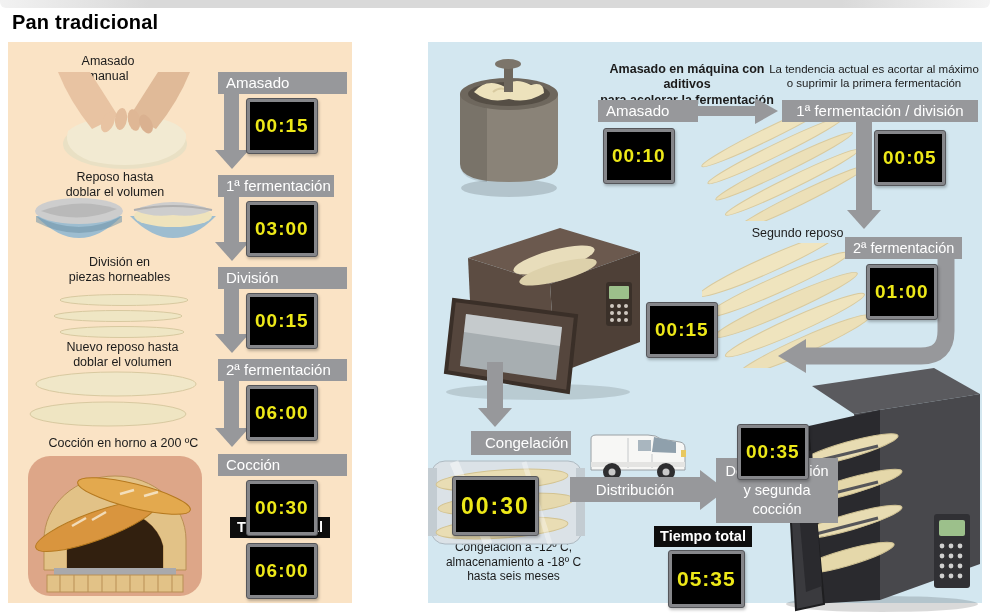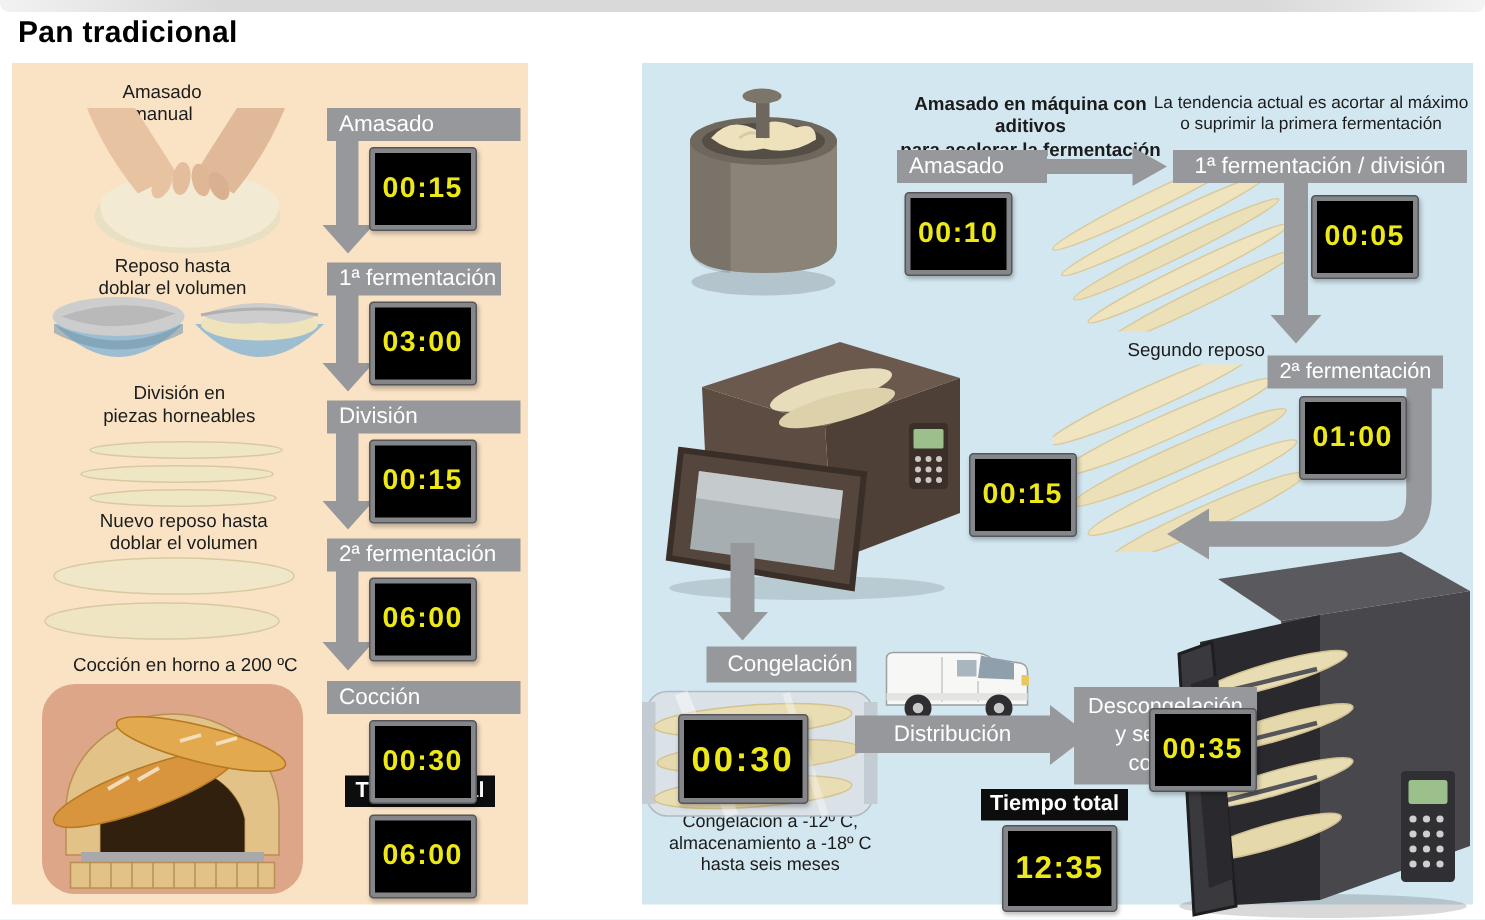--- a/index.html
+++ b/index.html
@@ -312,21 +312,21 @@
         <circle cx="24" cy="46" r="3.5" fill="#c9c9c9"></circle>
       <circle cx="78" cy="46" r="9" fill="#2e2e30"></circle>
         <circle cx="78" cy="46" r="3.5" fill="#c9c9c9"></circle>
       <rect x="93" y="24" width="5" height="7" fill="#e8c860"></rect>
     </svg>
   </div>
 
   <div class="bar bar-center" style="left:570px; top:477px; width:130px; height:25px; line-height:25px;">Distribución</div>
   <div class="head-right head-right-lg" style="left:700px; top:470px;"></div>
 
-  <div class="timer" style="left:766px; top:424px;margin-top:48px;">
+  <div class="timer" style="left:737px; top:424px;">
     <span class="screen">00:35</span>
     </div>
   <div class="bar bar-multi" style="left:716px; top:458px; width:122px;">Descongelación
 y segunda
 cocción</div>
 
   <div class="abs" style="left:782px; top:366px; z-index:1;">
     <svg width="204" height="247" viewBox="0 0 204 247">
       <ellipse cx="100" cy="238" rx="96" ry="8" fill="#000" opacity=".15"></ellipse>
       <path d="M30 20 L152 2 L198 28 L72 48Z" fill="#5a5a5e"></path>
@@ -359,16 +359,16 @@
           <circle cx="178" cy="200" r="2.4"></circle>
         <circle cx="160" cy="210" r="2.4"></circle>
           <circle cx="169" cy="210" r="2.4"></circle>
           <circle cx="178" cy="210" r="2.4"></circle>
       </g>
     </svg>
   </div>
 
   <div class="total-bar" style="left:654px; top:526px; width:98px;">Tiempo total</div>
   <div class="timer timer-md" style="left:668px; top:550px;">
-    <span class="screen">12:35</span>
+    <span class="screen">05:35</span>
     </div>
 
 </div>
 
 </body></html>

